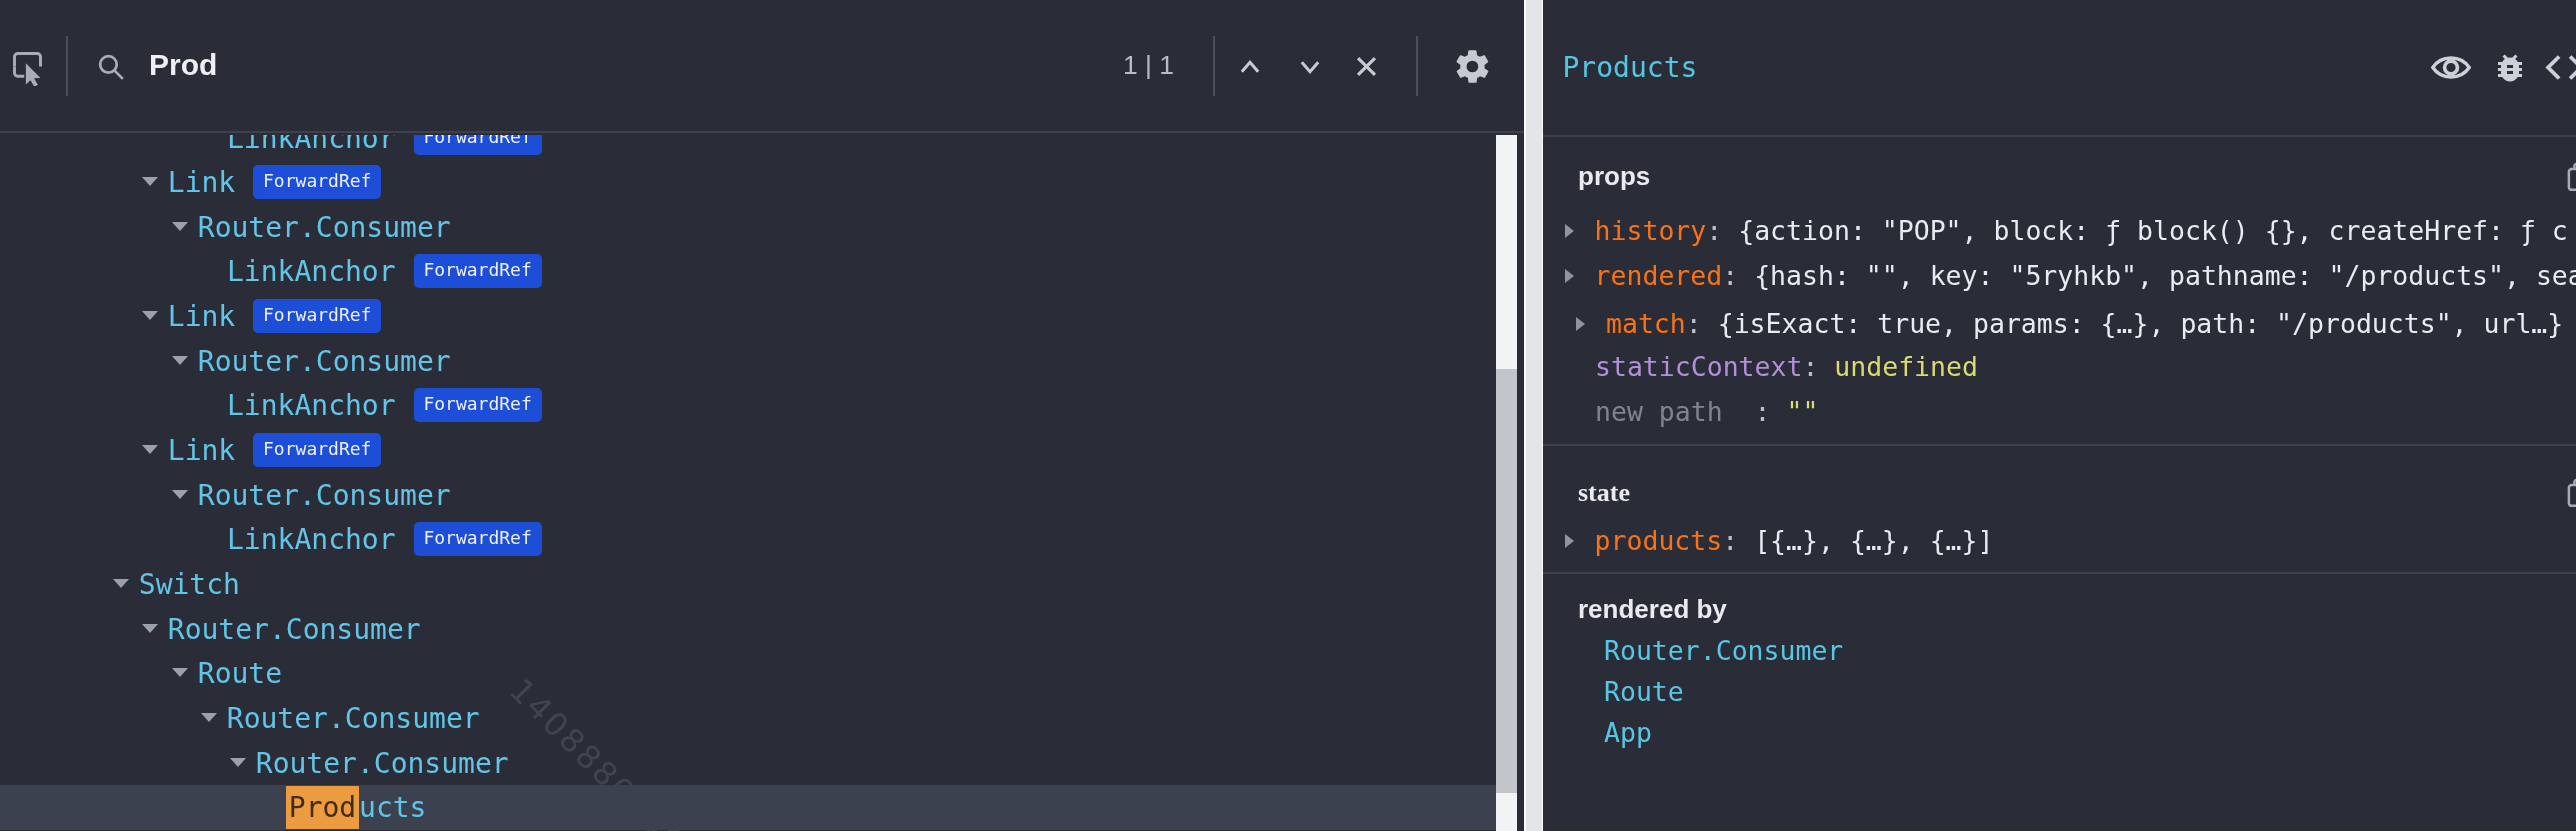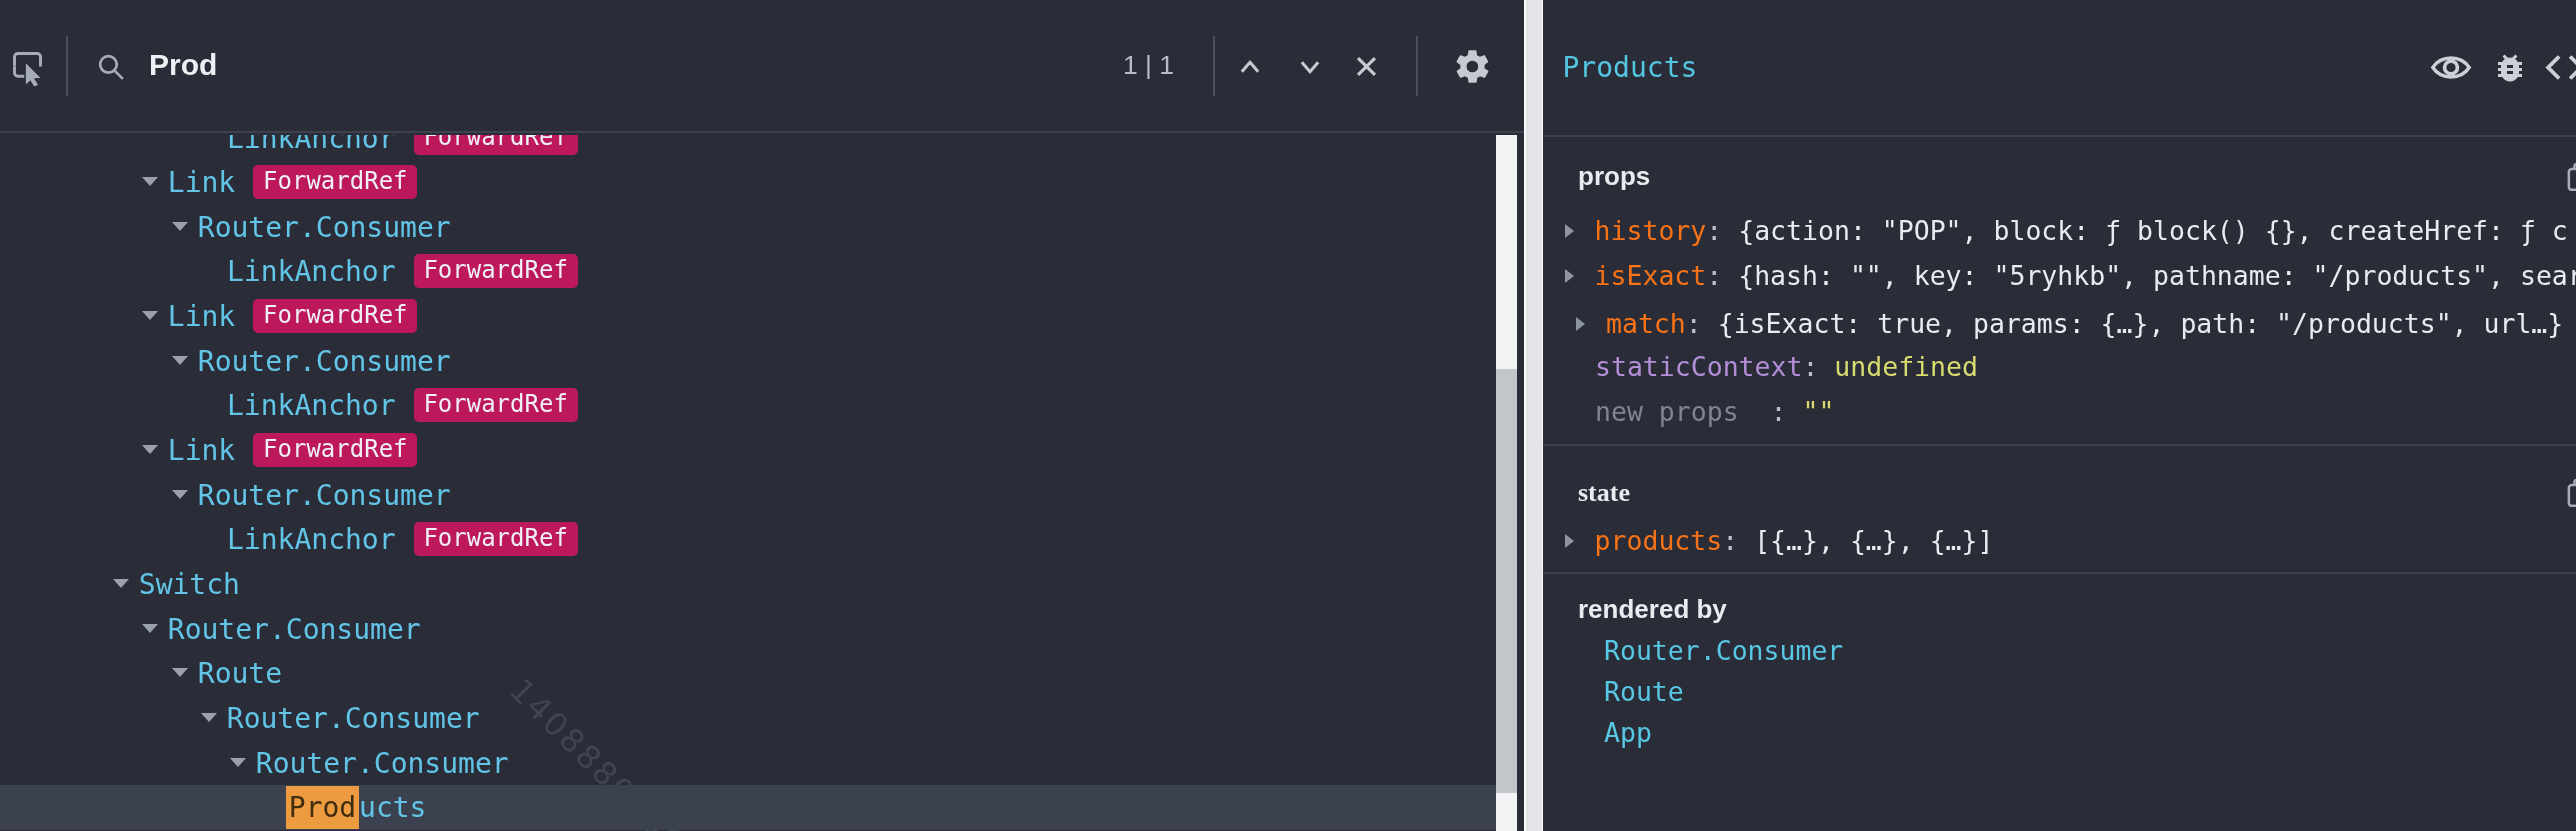--- a/index.html
+++ b/index.html
@@ -21,21 +21,21 @@
   .wm{position:absolute;left:529px;top:536px;transform:rotate(45deg);transform-origin:0 0;
       font-family:"DejaVu Sans",sans-serif;font-size:32px;letter-spacing:2.8px;
       color:rgba(195,205,225,0.14);white-space:pre;}
   .tree-row{position:absolute;left:0;width:1496px;height:45px;line-height:45px;
             font-size:28px;color:#62c5e7;white-space:pre;box-sizing:border-box;}
   .tree-row.selected{background:#3b414e;}
   .tri-down{display:inline-block;width:0;height:0;border-left:8.4px solid transparent;
             border-right:8.4px solid transparent;border-top:9.8px solid #9aa1ad;
             vertical-align:middle;margin-right:9.8px;position:relative;top:-2.1px;}
   .badge{display:inline-block;vertical-align:middle;margin-left:18px;padding:0.7px 9.8px 2.1px;
-         background:#be185d;color:#eef0f4;font-size:24px;line-height:32px;border-radius:4.9px;
+         background:#1d4ed8;color:#eef0f4;font-size:18px;line-height:32px;border-radius:4.9px;
          position:relative;top:-2.1px;}
   .match{background:#ed9b40;color:#402c10;padding:4.9px 2.8px;}
 
   
   .sb-track{position:absolute;left:1496px;top:135px;width:21px;height:697px;background:#f2f3f4;}
   .sb-thumb{position:absolute;left:1496px;top:369px;width:21px;height:424px;background:#c2c5c9;}
   .splitter{position:absolute;left:1524px;top:0;width:19.5px;height:832px;background:#e4e5e8;
             border-left:2.1px solid #fafafa;border-right:2.1px solid #fafafa;box-sizing:border-box;}
 
   
@@ -152,24 +152,24 @@
       </div>
     </div>
 
     <div class="sec-label" style="top:159px;">props</div>
     <svg class="copyicon" style="top:162px;" width="28" height="32" viewBox="0 0 20 23">
       <rect x="2" y="5" width="12" height="15" rx="2" fill="none" stroke="#a7adb8" stroke-width="1.8"></rect>
       <path d="M6 5 V3 a1.5 1.5 0 0 1 1.5-1.5 h9 A1.5 1.5 0 0 1 18 3 v12" fill="none" stroke="#a7adb8" stroke-width="1.8"></path>
     </svg>
     <div id="props-rows">
         <div class="prow" style="top: 208px; padding-left: 21.6px;"><span class="tri-right"></span><span class="pname ">history</span><span class="ppunct">: </span><span class="pval ">{action: "POP", block: ƒ block() {}, createHref: ƒ c</span></div>
-        <div class="prow" style="top: 253px; padding-left: 21.6px;"><span class="tri-right"></span><span class="pname ">isExact</span><span class="ppunct">: </span><span class="pval ">{hash: "", key: "5ryhkb", pathname: "/products", search: ""}</span></div>
+        <div class="prow" style="top: 253px; padding-left: 21.6px;"><span class="tri-right"></span><span class="pname ">rendered</span><span class="ppunct">: </span><span class="pval ">{hash: "", key: "5ryhkb", pathname: "/products", search: ""}</span></div>
         <div class="prow" style="top: 281px; padding-left: 33px; margin-top: 20px;"><span class="tri-right"></span><span class="pname ">match</span><span class="ppunct">: </span><span class="pval ">{isExact: true, params: {…}, path: "/products", url…}</span></div>
         <div class="prow" style="top: 344px; padding-left: 52px;"><span class="pname purple">staticContext</span><span class="ppunct">: </span><span class="pval yellow">undefined</span></div>
-        <div class="prow" style="top: 389px; padding-left: 52px;"><span class="pname dim">new props</span><span class="ppunct">  : </span><span class="pval yellow">""</span></div>
+        <div class="prow" style="top: 389px; padding-left: 52px;"><span class="pname dim">new path</span><span class="ppunct">  : </span><span class="pval yellow">""</span></div>
       </div>
 
     <div class="hr" style="top:444px;"></div>
 
     <div class="sec-label" style="top:475px;font-family:Liberation Serif, serif;">state</div>
     <svg class="copyicon" style="top:478px;" width="28" height="32" viewBox="0 0 20 23">
       <rect x="2" y="5" width="12" height="15" rx="2" fill="none" stroke="#a7adb8" stroke-width="1.8"></rect>
       <path d="M6 5 V3 a1.5 1.5 0 0 1 1.5-1.5 h9 A1.5 1.5 0 0 1 18 3 v12" fill="none" stroke="#a7adb8" stroke-width="1.8"></path>
     </svg>
     <div id="state-rows">

